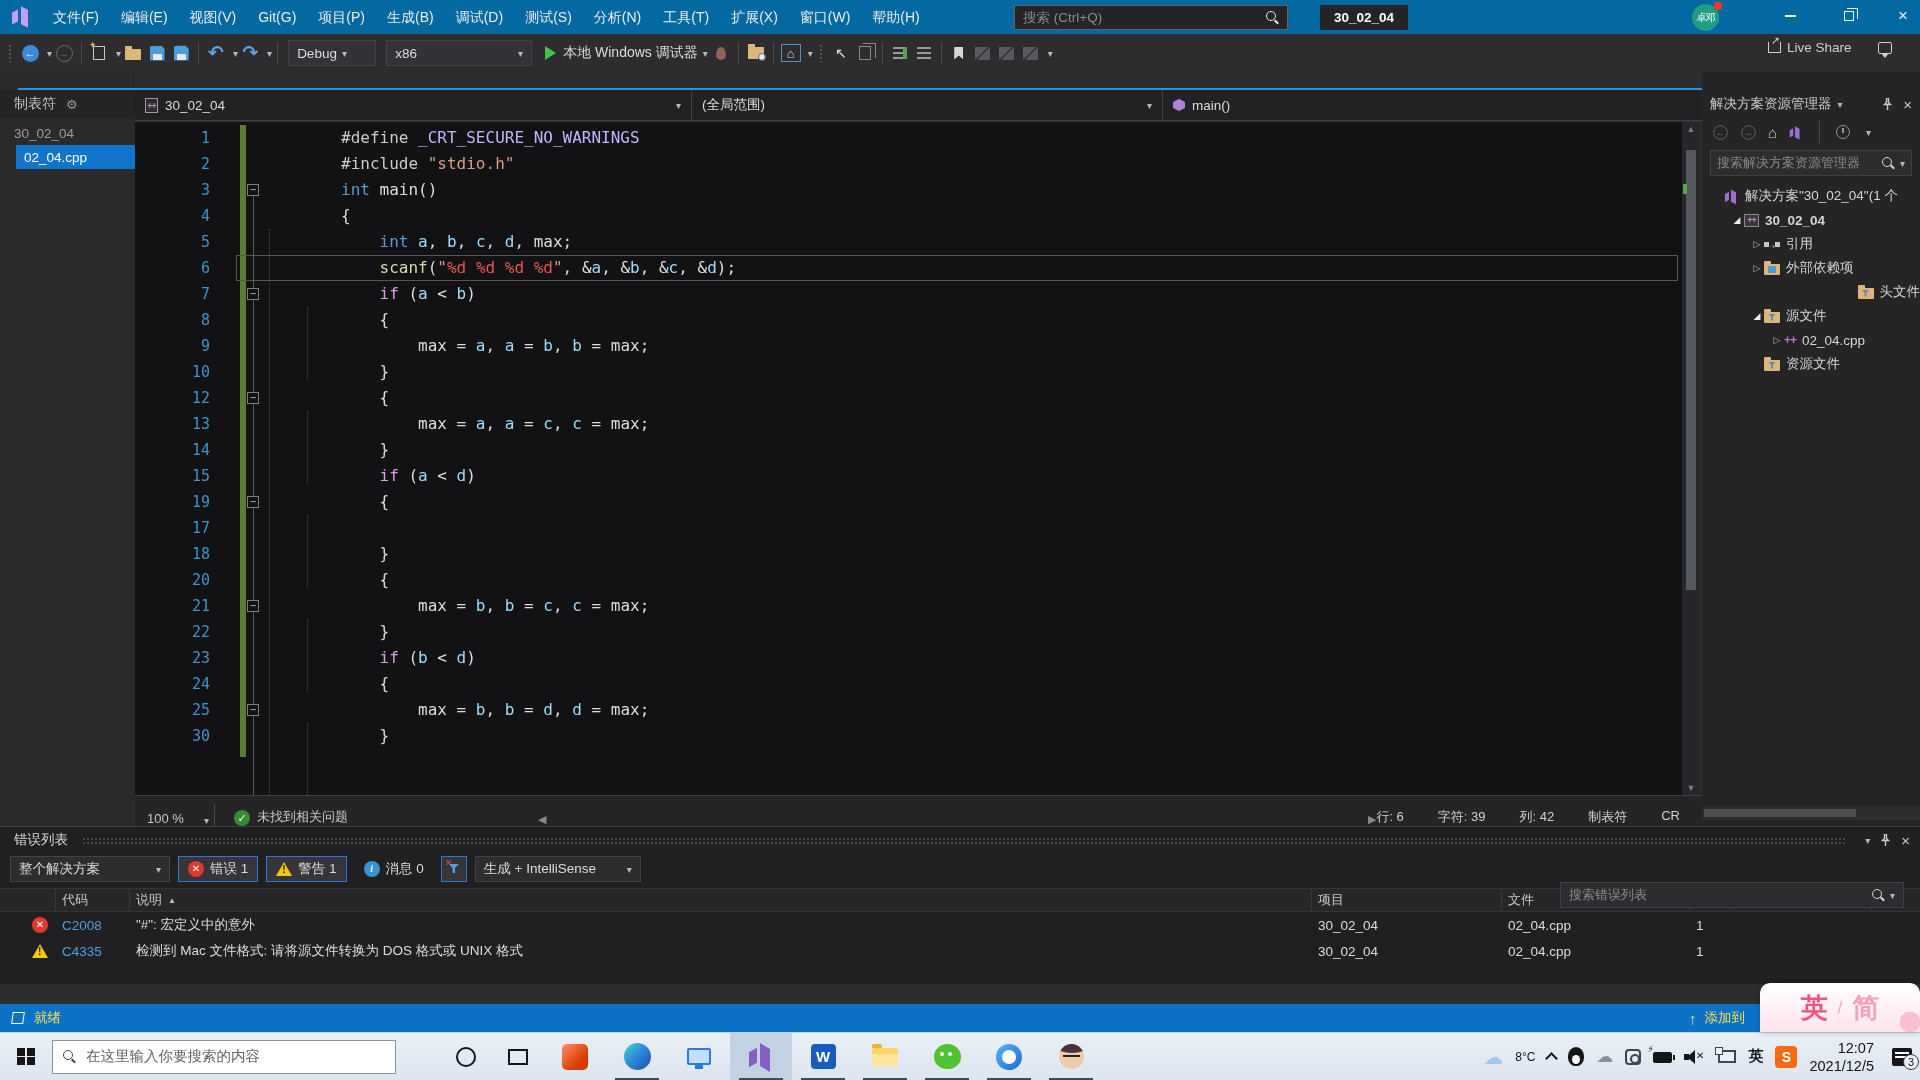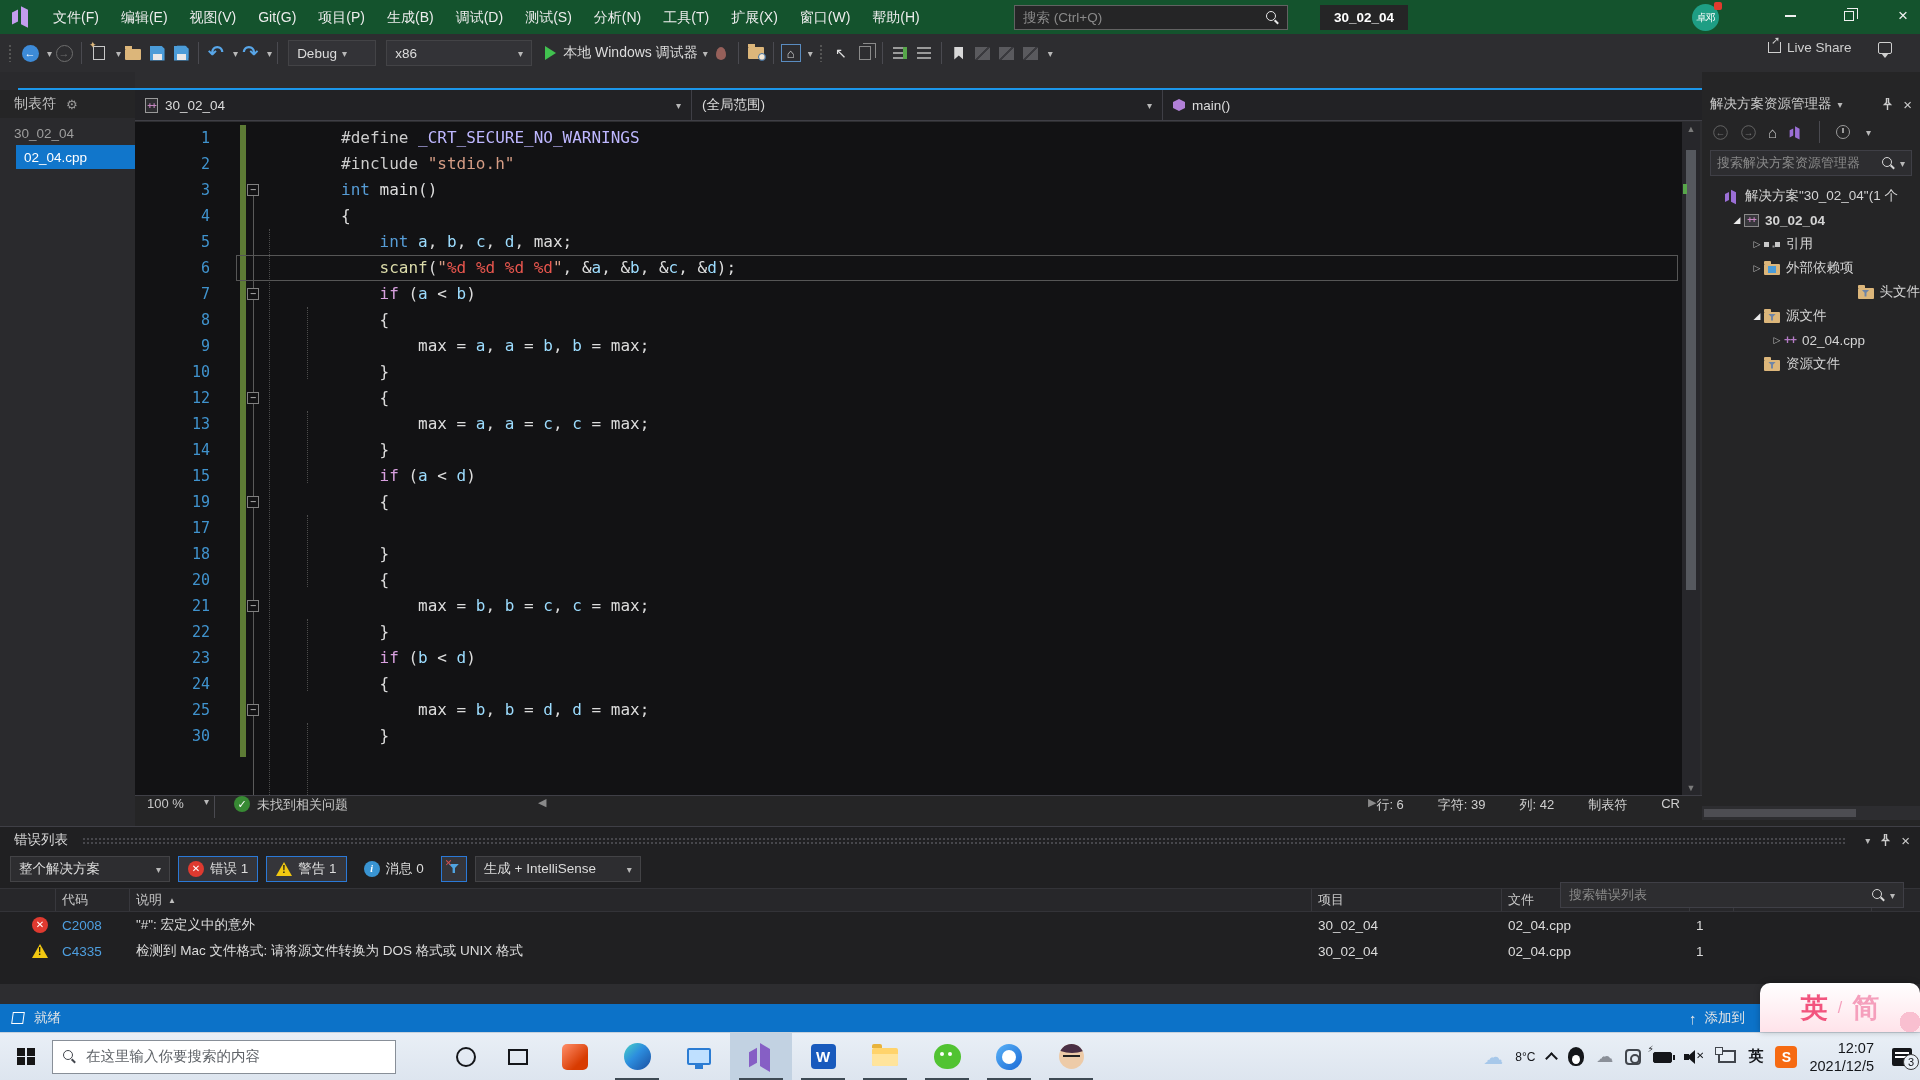--- a/index.html
+++ b/index.html
@@ -2,21 +2,21 @@
 <html><head>
 <meta charset="utf-8">
 <style>
   *{margin:0;padding:0;box-sizing:border-box}
   html,body{width:1920px;height:1080px;overflow:hidden;background:#2D2D30}
   body{font-family:"Liberation Sans","DejaVu Sans",sans-serif;color:#DCDCDC;font-size:14px}
   #app{position:relative;width:1920px;height:1080px;background:#2D2D30}
   .ddarrow{color:#B8B8B8;font-size:10px;margin-left:5px}
   .sep-v{width:1px;height:22px;background:#4A4A50;margin:0 5px}
   
-  #titlebar{position:absolute;left:0;top:0;width:1920px;height:34px;background:#14532d;display:flex;align-items:center}
+  #titlebar{position:absolute;left:0;top:0;width:1920px;height:34px;background:#0369a1;display:flex;align-items:center}
   .vslogo{position:relative;width:22px;height:20px;margin:0 10px 0 10px}
   .vslogo::before{content:"";position:absolute;left:2px;top:4px;width:6px;height:12px;background:#C39DEF;transform:skewY(-28deg)}
   .vslogo::after{content:"";position:absolute;left:11px;top:1px;width:7px;height:18px;background:#C39DEF;transform:skewY(28deg)}
   #menu-bar{display:flex;height:34px;align-items:center}
   .menu-item{padding:0 11px;color:#ECECEC;height:26px;line-height:26px;cursor:default}
   #qsearch{position:absolute;left:1014px;top:5px;width:274px;height:25px;background:#252526;border:1px solid #626262;color:#8A8A8A;display:flex;align-items:center;padding:0 8px;font-size:13.5px}
   #qsearch .mag{margin-left:auto;color:#E8E8E8}
   #wintitle{position:absolute;left:1320px;top:5px;height:25px;background:#252526;color:#FFFFFF;padding:0 14px;line-height:25px;font-size:13.5px;font-weight:bold}
   #avatar{position:absolute;left:1692px;top:4px;width:27px;height:27px;border-radius:50%;background:#1E9E84;color:#fff;font-size:10px;display:flex;align-items:center;justify-content:center;letter-spacing:-1px}
   #avatar-badge{position:absolute;left:1714px;top:2px;width:8px;height:8px;border-radius:2px;background:#E23A2E}
@@ -87,21 +87,21 @@
   .fold-line{position:absolute;left:118px;width:1px;background:#5A5A5A}
   .fold-box{position:absolute;left:112px;width:12px;height:12px;border:1px solid #808080;background:#121214;color:#C0C0C0;font-size:10px;line-height:9px;text-align:center}
   .guide{position:absolute;width:0;border-left:1px dotted #4C4C4C}
   #cur-line{position:absolute;left:101px;right:4px;height:26px;border:1px solid #565656}
   
   #vscroll{position:absolute;left:1682px;top:122px;width:18px;height:673px;background:#27272B}
   #vscroll .arr{position:absolute;left:0;width:18px;height:14px;color:#7A7A7A;font-size:9px;text-align:center;line-height:14px}
   #vthumb{position:absolute;left:4px;top:28px;width:10px;height:440px;background:#55585E}
   #vmark{position:absolute;left:1px;top:62px;width:4px;height:10px;background:#57A64A}
   
-  #edbottom{position:absolute;left:135px;top:795px;width:1567px;height:31px;background:#252526;border-top:1px solid #3F3F46;display:flex;align-items:flex-start;font-size:13px;color:#C8C8C8}
+  #edbottom{position:absolute;left:135px;top:795px;width:1567px;height:31px;background:#252526;border-top:1px solid #3F3F46;display:flex;align-items:flex-end;font-size:13px;color:#C8C8C8}
   .ok-badge{width:16px;height:16px;border-radius:50%;background:#388A34;color:#fff;font-size:11px;text-align:center;line-height:16px;margin:0 7px 0 14px}
   .hsarr{color:#8A8A8A;font-size:11px}
   #edstats{margin-left:auto;display:flex;gap:34px;padding-right:22px;color:#CFCFCF}
   
   #sepanel{position:absolute;left:1702px;top:72px;width:218px;height:754px;background:#252526}
   #sepanel .hdr{display:flex;align-items:center;height:28px;padding:0 8px;color:#CCCCCC;font-size:13.5px;margin-top:18px}
   #sepanel .hdr .ddarrow{margin-left:6px}
   .hdr-icons{margin-left:auto;display:flex;align-items:center;gap:10px;color:#CCC}
   .se-toolbar{display:flex;align-items:center;height:28px;padding:0 10px;gap:11px;color:#9A9A9A}
   .se-search{margin:4px 8px;height:26px;border:1px solid #3F3F46;background:#2D2D30;display:flex;align-items:center;padding:0 6px;color:#8A8A8A;font-size:13px}
@@ -145,21 +145,21 @@
   #el-search .mag{margin-left:auto;color:#D8D8D8}
   #el-header{display:flex;height:24px;align-items:center;background:#27272A;border-top:1px solid #333338;border-bottom:1px solid #333338;color:#C8C8C8;font-size:13px;margin-top:3px}
   .el-c{padding-left:6px;border-right:1px solid #38383D;height:100%;display:flex;align-items:center;overflow:hidden;flex:none}
   .c0{width:56px}.c1{width:74px}.c2{width:1182px}.c3{width:190px}.c4{width:188px}.c5{width:44px}.c6{width:138px}
   .el-row{display:flex;height:26px;align-items:center;font-size:13.5px;color:#DCDCDC}
   .el-row .el-c{border-right:none}
   .el-row .c0{justify-content:flex-end;padding-right:8px}
   .codelink{color:#4E9FE0}
   .sort-asc{margin-left:6px;font-size:8px;color:#C0C0C0}
   
-  #statusbar{position:absolute;left:0;top:1004px;width:1920px;height:28px;background:#0C72C8;color:#e5e5e5;display:flex;align-items:center;font-size:13.5px}
+  #statusbar{position:absolute;left:0;top:1004px;width:1920px;height:28px;background:#0C72C8;color:#fde047;display:flex;align-items:center;font-size:13.5px}
   .ic-ready{width:12px;height:12px;border:1.5px solid #FFF;transform:skewX(-8deg);margin:0 10px 0 12px}
   #sb-right{margin-left:auto;display:flex;align-items:center;gap:8px;padding-right:175px}
   
   #ime{position:absolute;left:1760px;top:983px;width:160px;height:49px;background:linear-gradient(180deg,#FFFFFF 0%,#FFE3EA 100%);border-radius:10px 10px 0 0;box-shadow:0 0 6px rgba(0,0,0,.25);display:flex;align-items:center;justify-content:center;gap:10px;overflow:hidden}
   #ime .zh{font-size:27px;font-weight:bold;color:#F2547E}
   #ime .zh.light{color:#F59FBC}
   #ime .slash{color:#F59FBC;font-size:16px}
   #ime::after{content:"";position:absolute;right:-8px;bottom:-8px;width:36px;height:36px;border-radius:50%;background:radial-gradient(circle,#F9BFD0 0 40%,transparent 41%)}
   
   #taskbar{position:absolute;left:0;top:1032px;width:1920px;height:48px;background:linear-gradient(180deg,#E9EFF6,#DDE5EF);border-top:1px solid #C7D1DC;display:flex;align-items:center}

